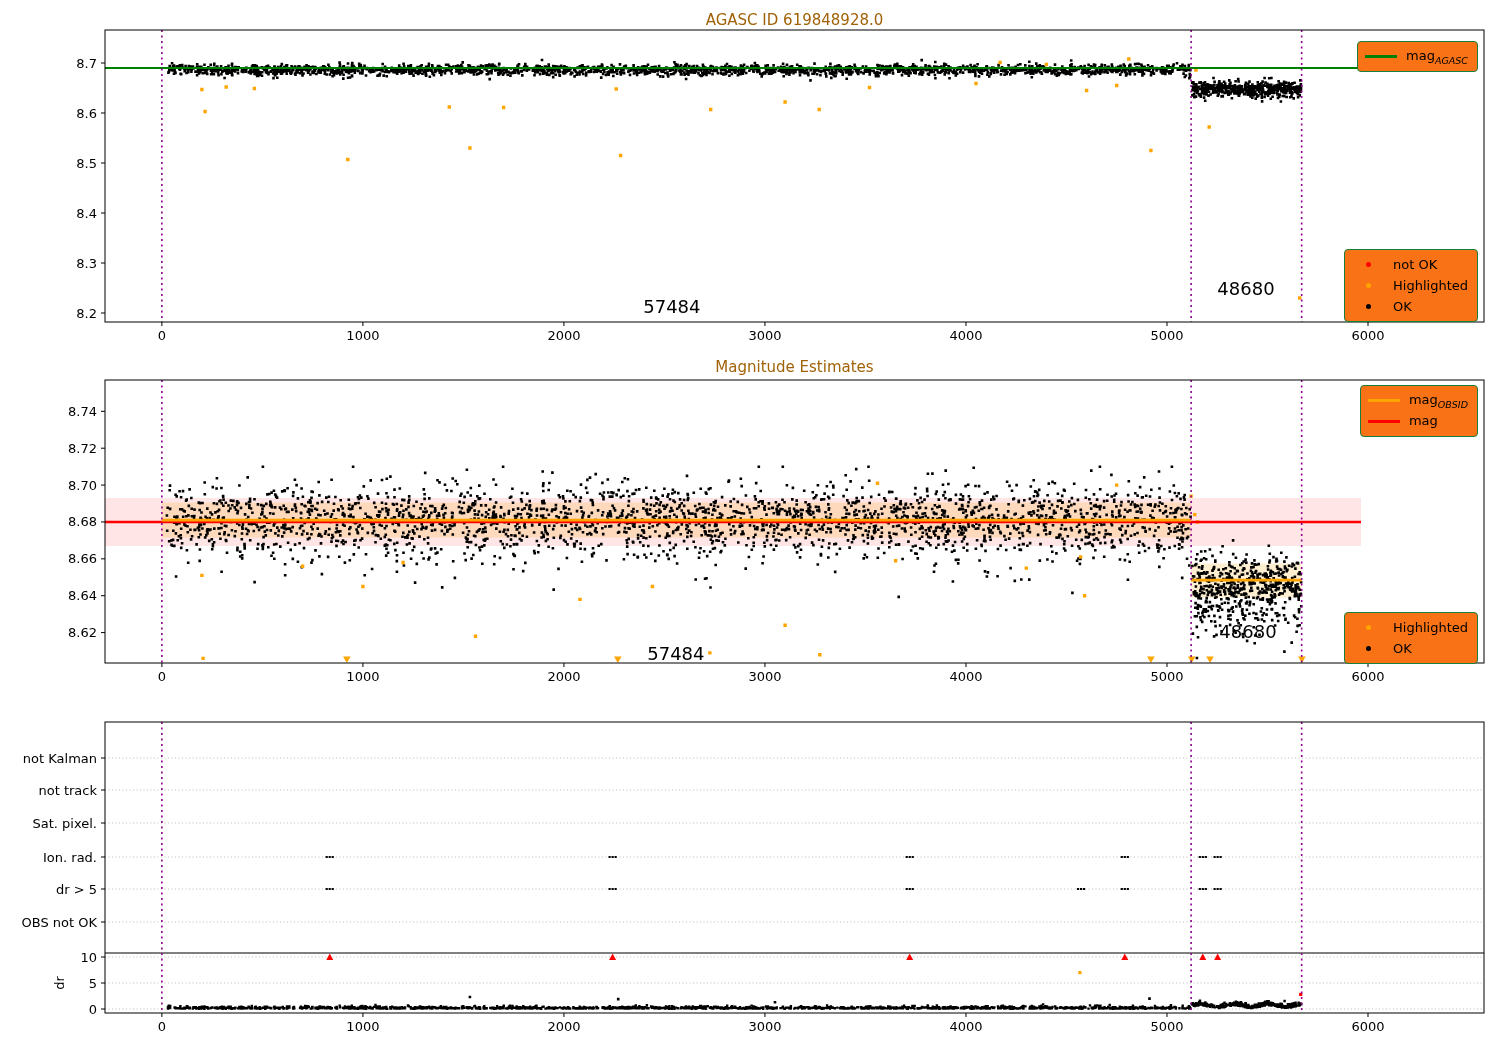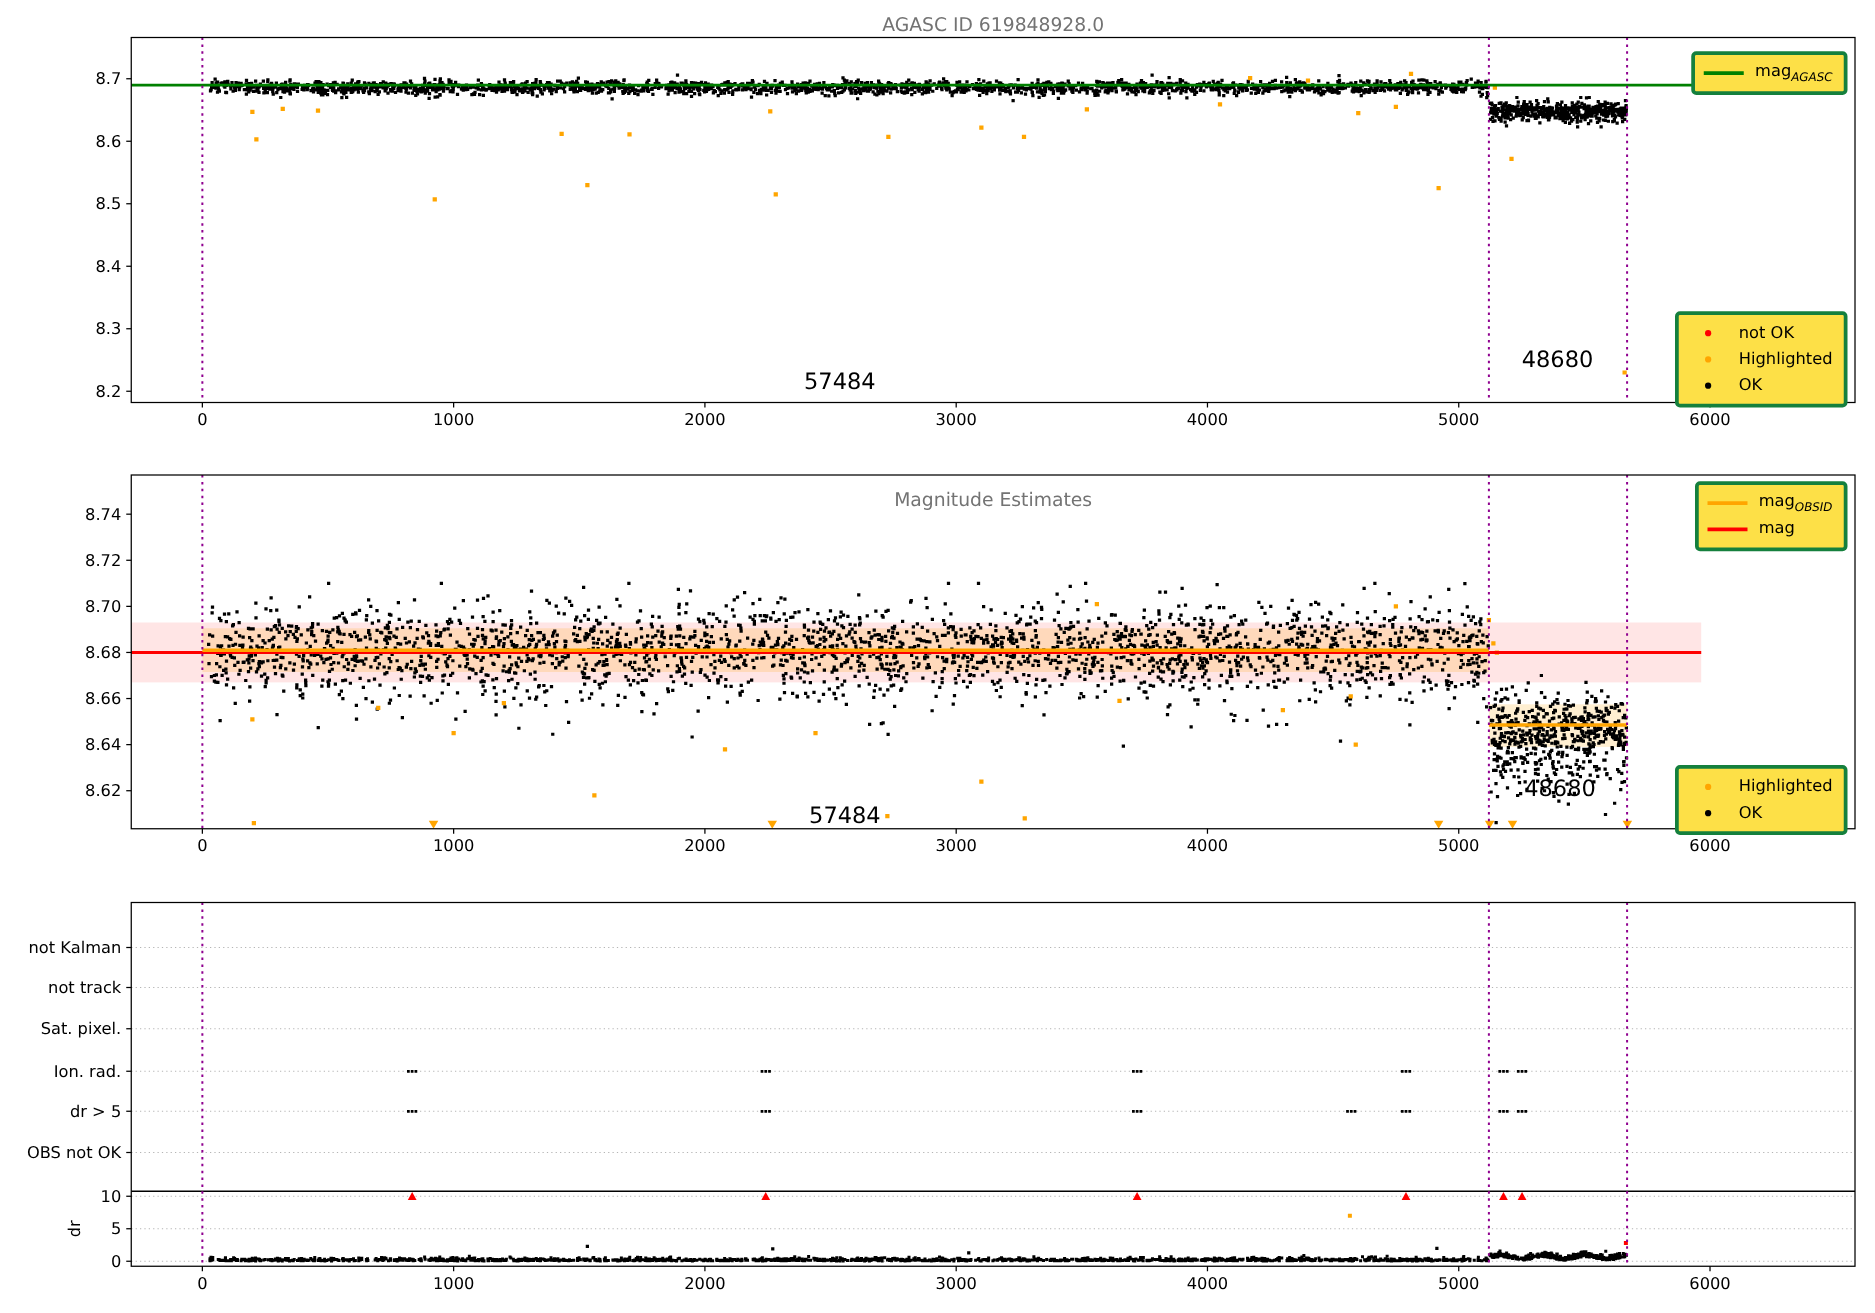--- a/index.html
+++ b/index.html
@@ -1,22 +1,22 @@
 <!DOCTYPE html>
 <html><head>
 <meta charset="utf-8">
 <style>
   html,body{margin:0;padding:0;background:#ffffff;}
   .fig{position:relative;width:1500px;height:1050px;background:#ffffff;
        font-family:"DejaVu Sans","Liberation Sans",sans-serif;color:#000;overflow:hidden;}
   svg{position:absolute;left:0;top:0;}
-  .ptitle{position:absolute;left:105px;width:1379px;text-align:center;font-size:15px;color:#737373;}
+  .ptitle{position:absolute;left:105px;width:1379px;text-align:center;font-size:15px;color:#a16207;}
   #t-top{top:11px;}
-  #t-mid{top:358px;margin-top:33px;}
-  .legend{position:absolute;right:22px;background:#fde047;border:3px solid #15803d;border-radius:4px;
+  #t-mid{top:358px;}
+  .legend{position:absolute;right:22px;background:#f97316;border:1px solid #15803d;border-radius:4px;
           padding:4px 9px 4px 7px;font-size:13px;z-index:5;}
   #lg-top-1{top:41px;}
   #lg-top-2{top:249px;margin-left:45px;}
   #lg-mid-1{top:385px;}
   #lg-mid-2{top:612px;}
   .lrow{display:flex;align-items:center;gap:9px;height:21px;}
   .lswatch{width:32px;display:flex;justify-content:center;align-items:center;}
   .lline{display:block;width:32px;height:3px;}
   .ldot{display:block;width:5px;height:5px;border-radius:50%;}
   .ltext sub{font-style:italic;font-size:9.5px;}

